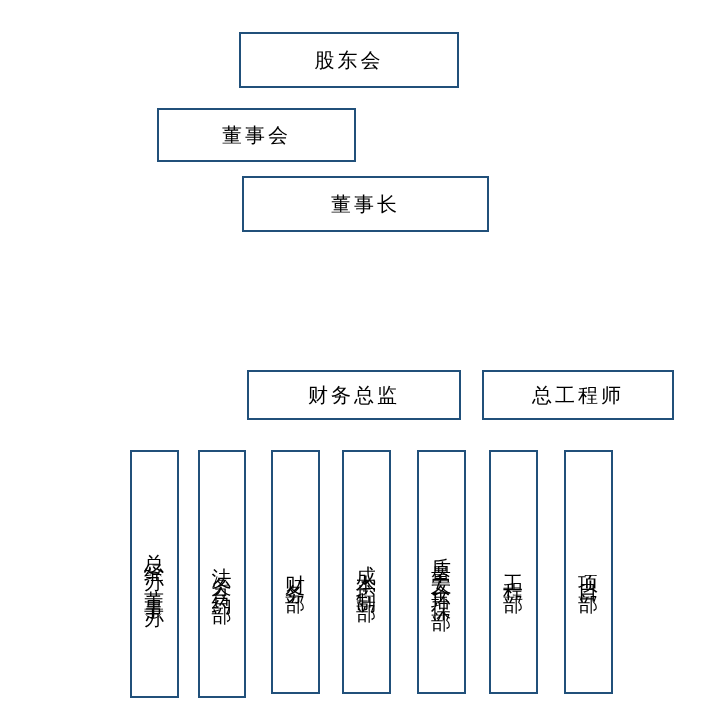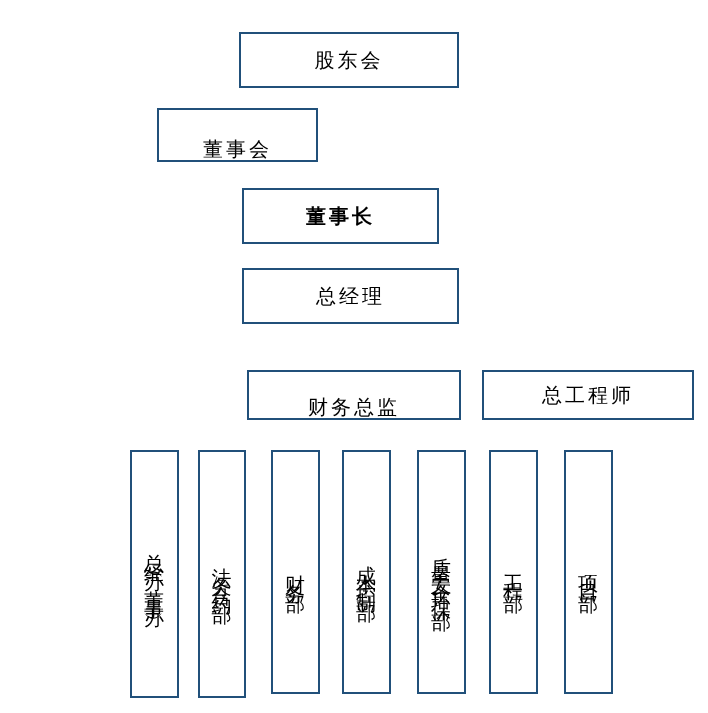--- a/index.html
+++ b/index.html
@@ -48,30 +48,30 @@
     padding-bottom: 10px;
   }
   .node.vertical .label {
     writing-mode: vertical-rl;
     text-orientation: upright;
     display: block;
   }
   
   #n-shareholders { left: 239px; top: 32px;  width: 220px; height: 56px; }
   
-  #n-board        { left: 157px; top: 108px; width: 161px; height: 54px; align-items: flex-end; }
+  #n-board        { left: 157px; top: 108px; width: 199px; height: 54px; }
   #n-supervisors  { left: 373px; top: 108px; width: 187px; height: 54px; }
   
-  #n-chairman     { left: 242px; top: 188px; width: 197px; height: 56px; font-weight: bold; }
+  #n-chairman     { left: 242px; top: 176px; width: 247px; height: 56px; }
   
   #n-gm           { left: 242px; top: 268px; width: 217px; height: 56px; }
   
   #n-deputy-gm    { left: 12px;  top: 370px; width: 220px; height: 50px; }
-  #n-cfo          { left: 247px; top: 370px; width: 214px; height: 50px; align-items: flex-end; }
-  #n-chief-eng    { left: 482px; top: 370px; width: 212px; height: 50px; text-align: center; }
+  #n-cfo          { left: 247px; top: 370px; width: 214px; height: 50px; }
+  #n-chief-eng    { left: 482px; top: 370px; width: 192px; height: 50px; text-align: center; }
   
   #d-gm-office    { left: 130px; top: 450px; width: 49px; height: 248px; }
   #d-legal        { left: 198px; top: 450px; width: 48px; height: 248px; }
   #d-finance      { left: 271px; top: 450px; width: 49px; height: 244px; }
   #d-cost         { left: 342px; top: 450px; width: 49px; height: 244px; }
   #d-quality      { left: 417px; top: 450px; width: 49px; height: 244px; }
   #d-engineering  { left: 489px; top: 450px; width: 49px; height: 244px; }
   #d-project      { left: 564px; top: 450px; width: 49px; height: 244px; }
 </style>
 </head>
@@ -84,23 +84,20 @@
   </div>
 
   <div class="node horizontal" id="n-board">
     <span class="label">董事会</span>
   </div>
 
   <div class="node horizontal" id="n-chairman">
     <span class="label">董事长</span>
   </div>
 
-  <div class="node horizontal" id="n-gm">
-    <span class="label">总经理</span>
-  </div>
 
   <div class="node horizontal" id="n-cfo">
     <span class="label">财务总监</span>
   </div>
   <div class="node horizontal" id="n-chief-eng">
     <span class="label">总工程师</span>
   </div>
 
   <div class="node vertical" id="d-gm-office">
     <span class="label">总经办（董事办）</span>

